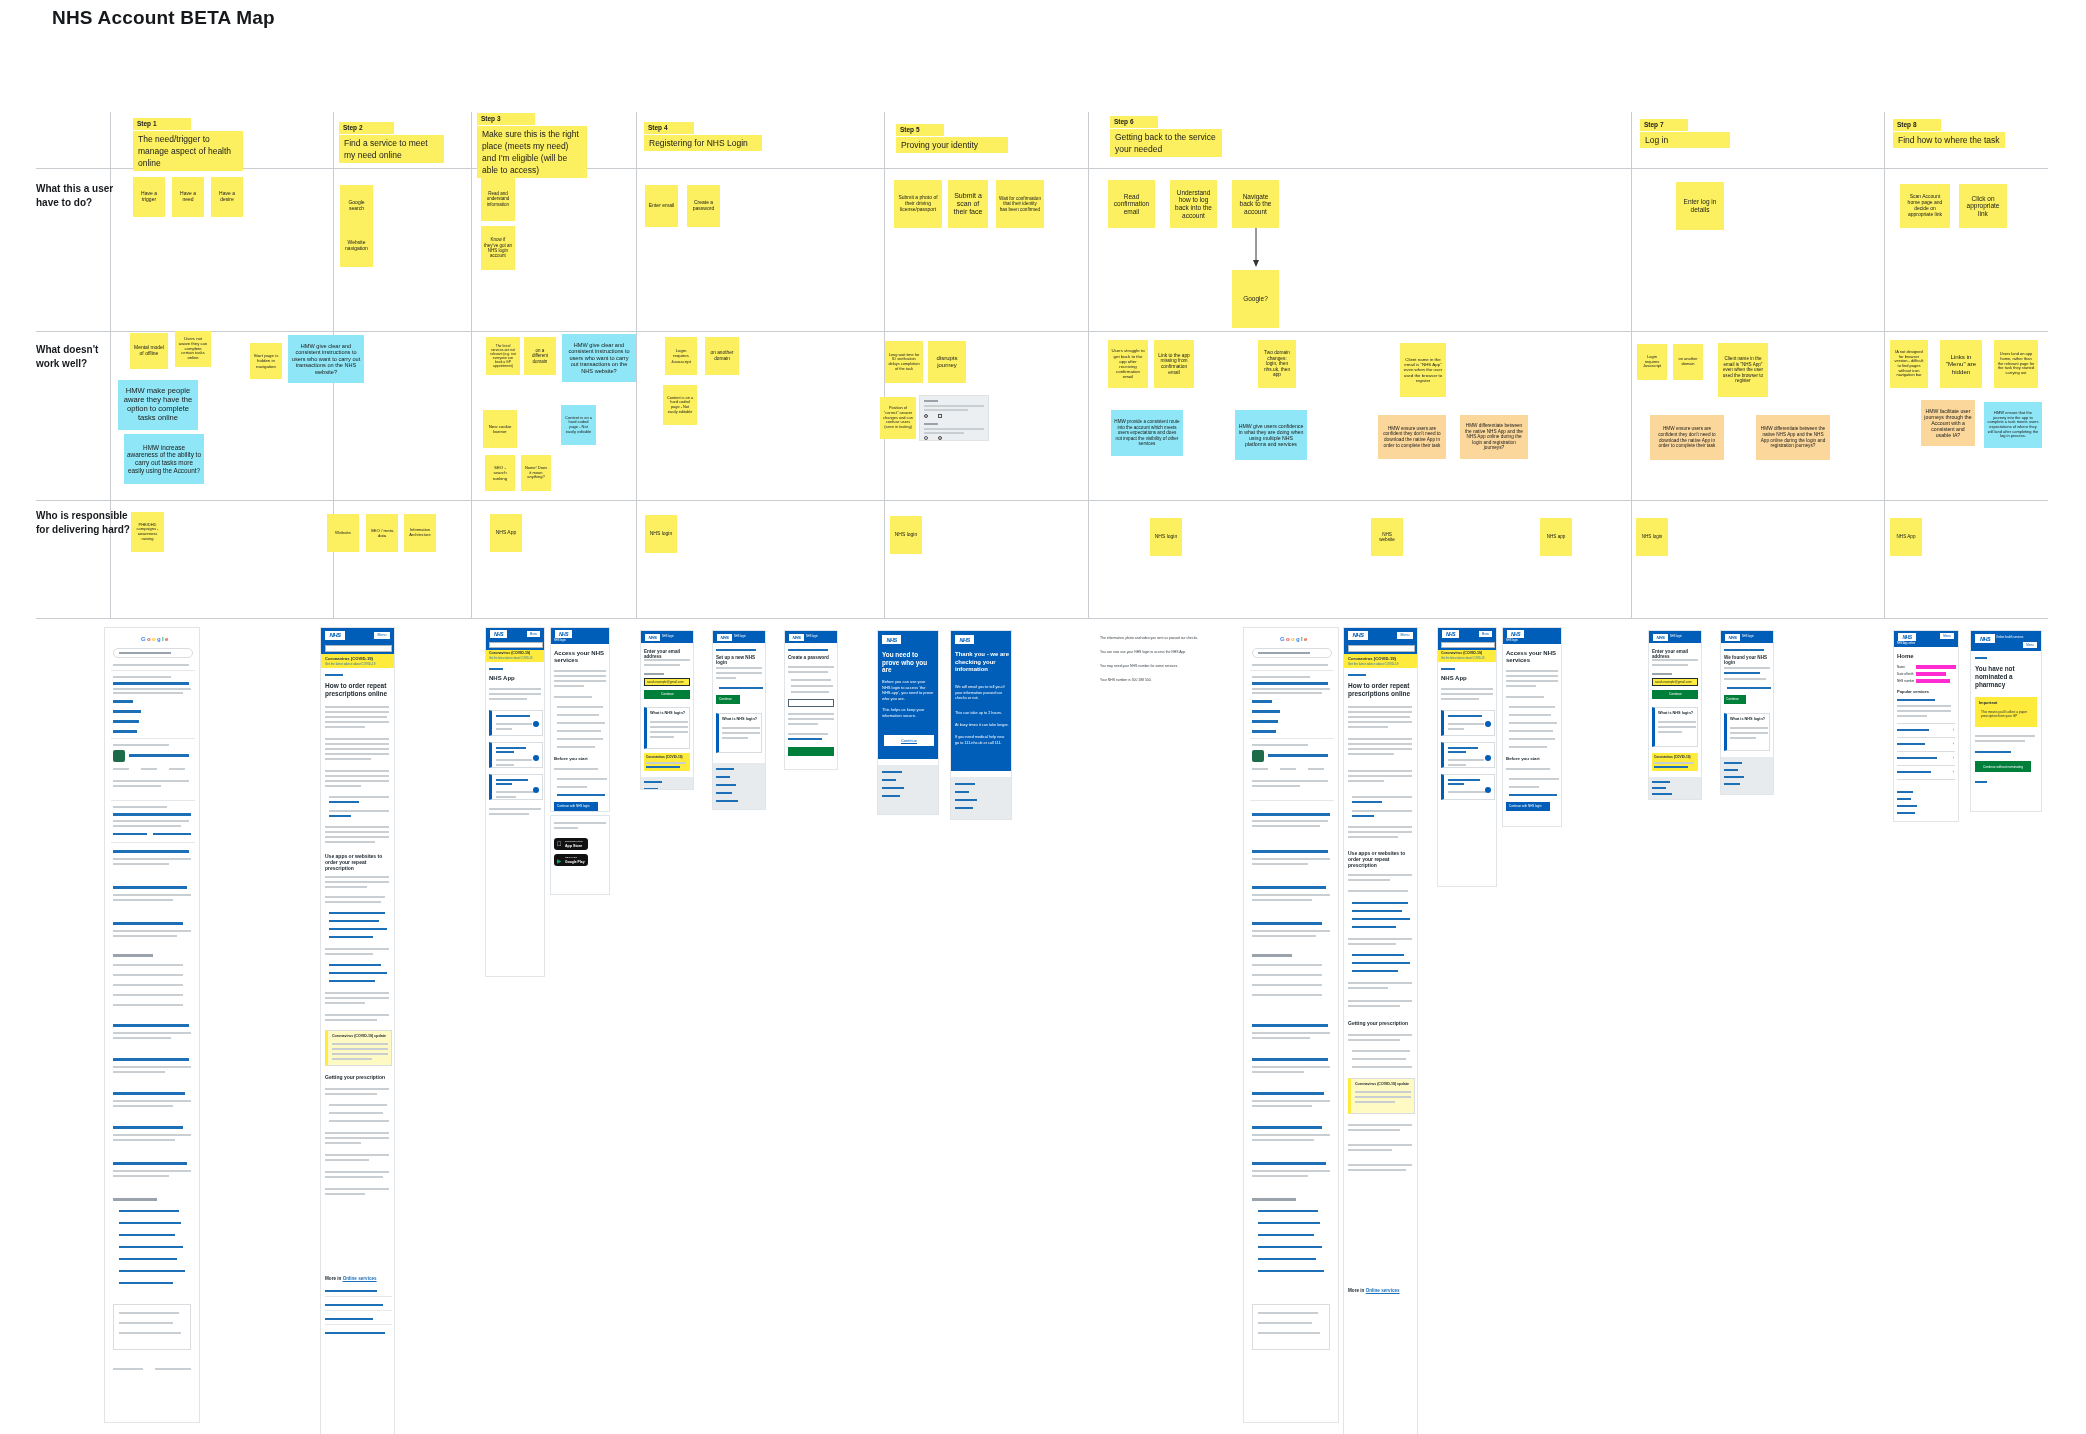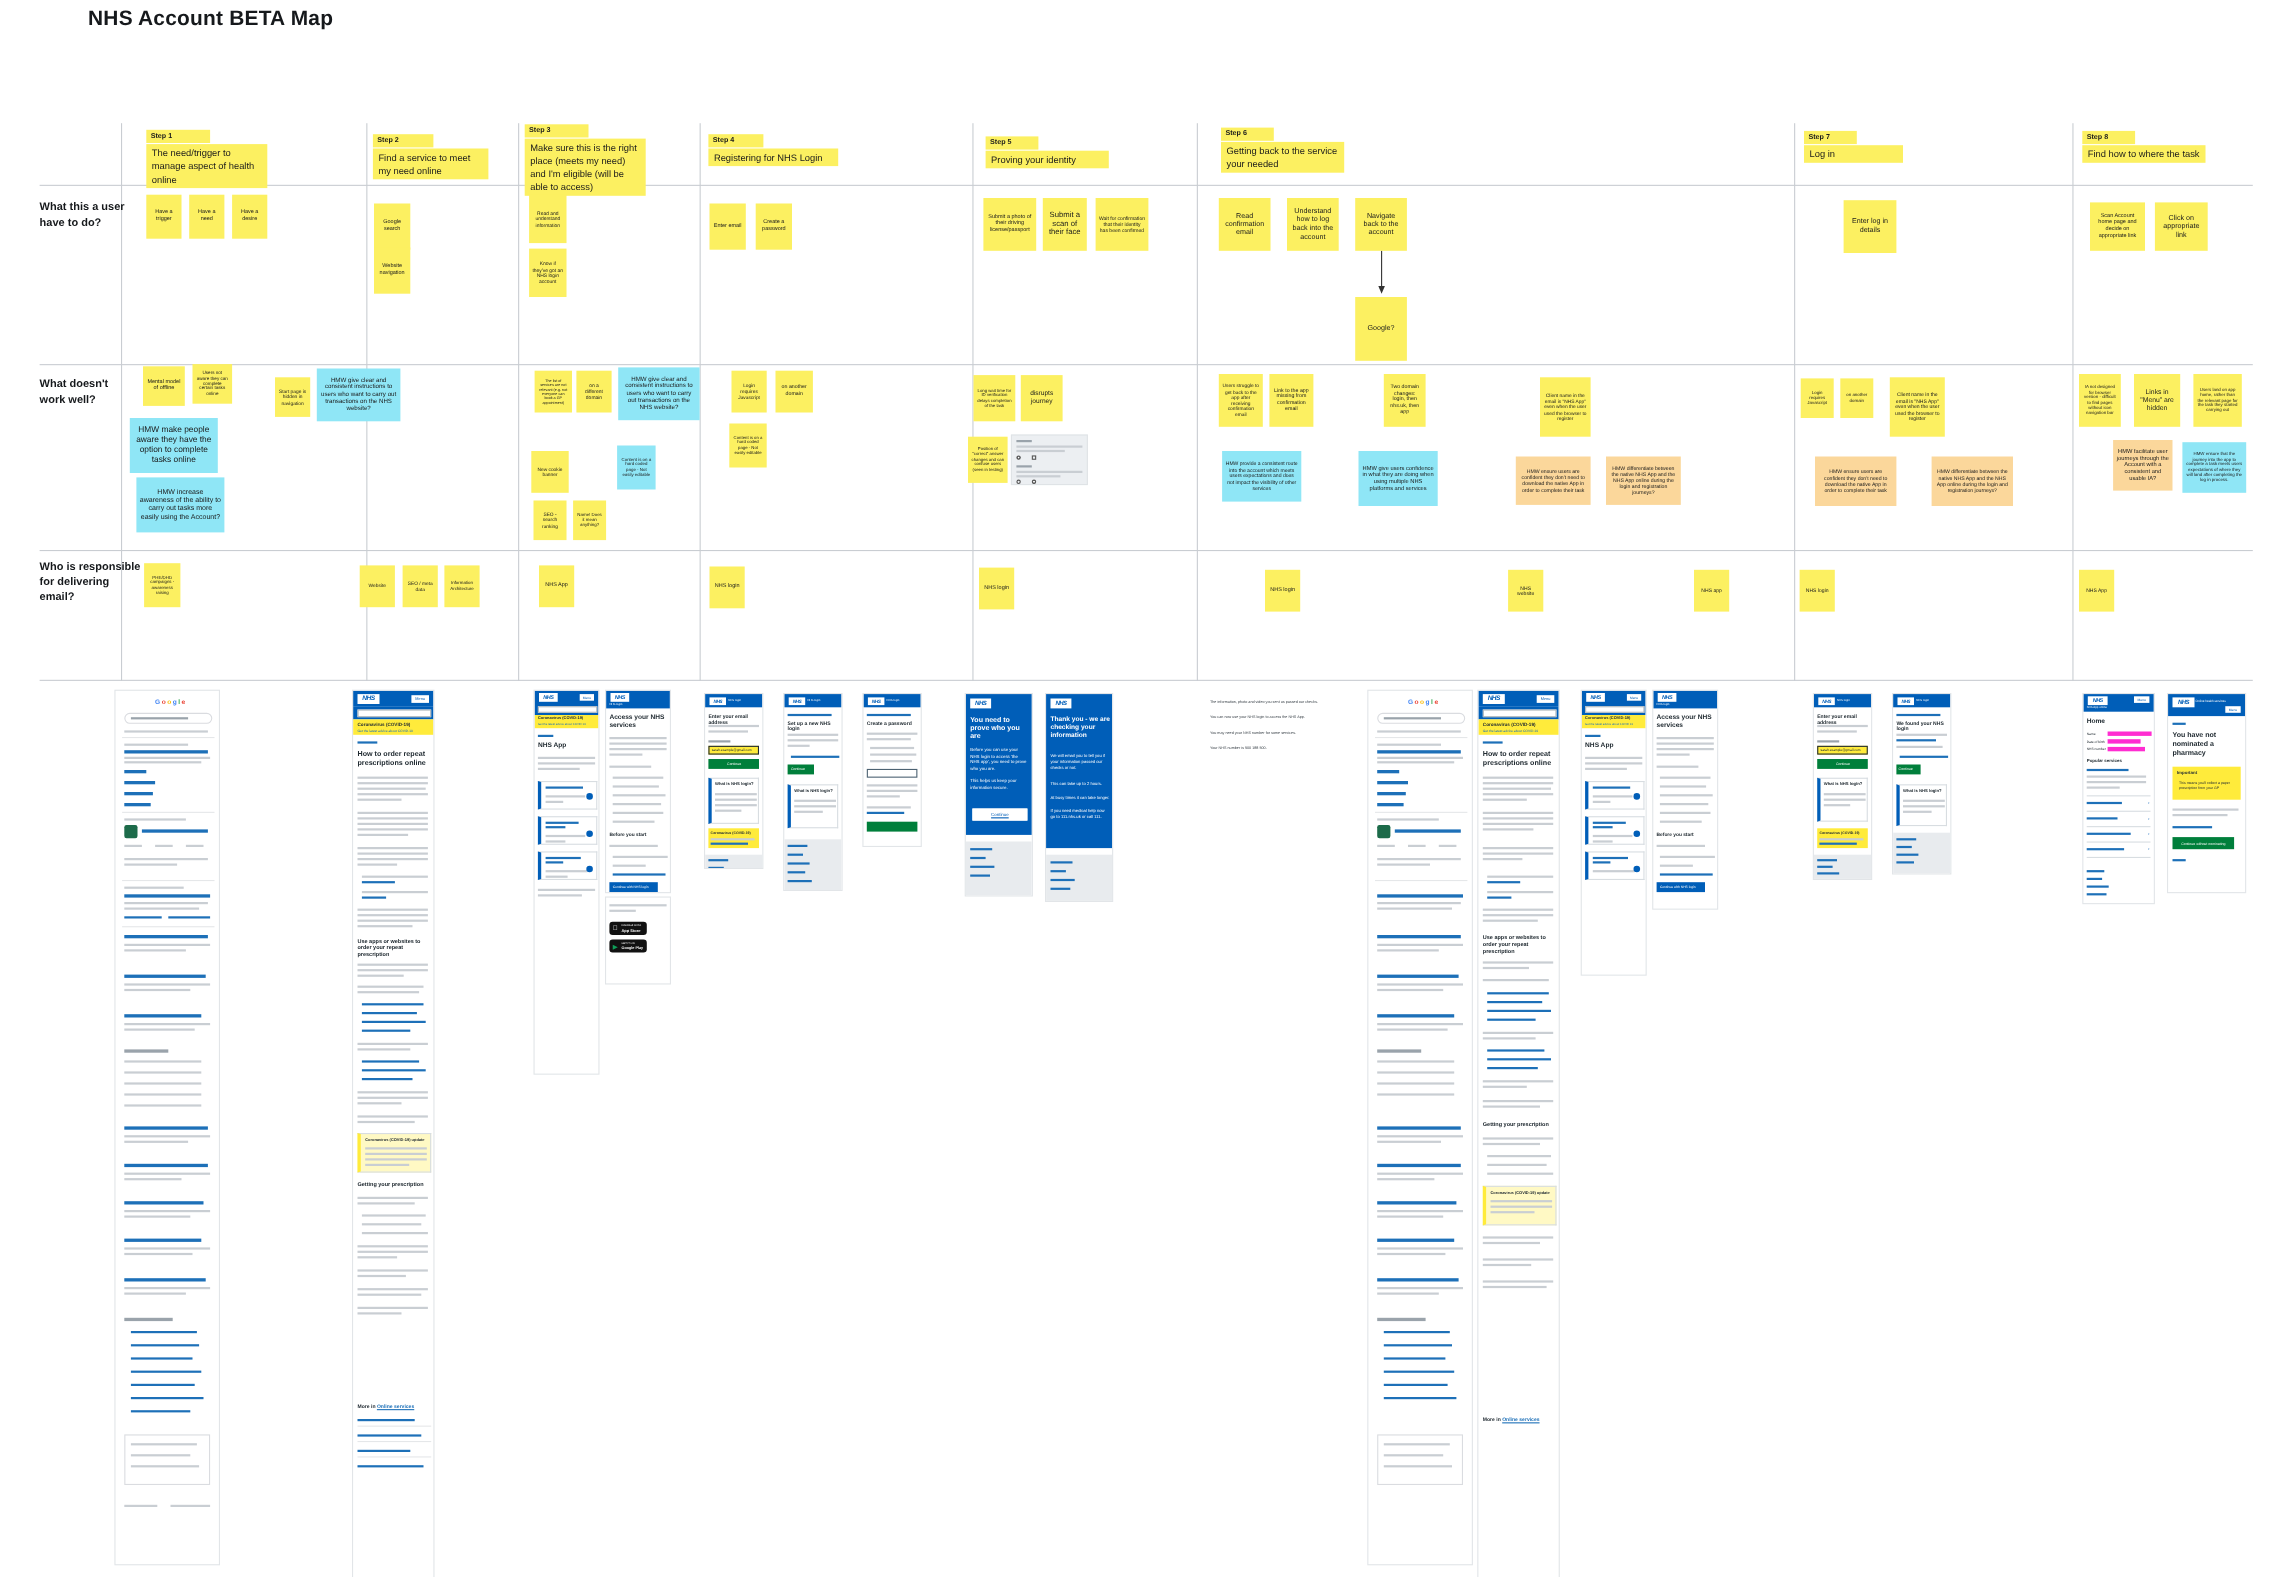--- a/index.html
+++ b/index.html
@@ -9,21 +9,21 @@
     background:#ffffff;
     font-family:"Liberation Sans", sans-serif;
     color:#12171d;
     overflow:hidden;
     position:relative;
   }
   .board { position:absolute; inset:0; }
 
   
   .board-title{
-    position:absolute; left:80px; top:7px;
+    position:absolute; left:52px; top:7px;
     font-size:19px; font-weight:bold; letter-spacing:.2px; color:#16191c;
   }
 
   
   .vline{ position:absolute; width:1px; background:#c9cdd2; }
   .hline{ position:absolute; height:1px; background:#c9cdd2; }
 
   .row-label{
     position:absolute; font-size:10px; font-weight:bold; line-height:1.35;
     color:#16191c; width:84px;
@@ -118,21 +118,21 @@
   <div class="vline" style="left:1631px; top:112px; height:507px;"></div>
   <div class="vline" style="left:1884px; top:112px; height:507px;"></div>
 
   <div class="hline" style="left:36px; top:168px;  width:2012px;"></div>
   <div class="hline" style="left:36px; top:331px;  width:2012px;"></div>
   <div class="hline" style="left:36px; top:500px;  width:2012px;"></div>
   <div class="hline" style="left:36px; top:618px;  width:2012px;"></div>
 
   <div class="row-label" style="left:36px; top:182px;">What this a user have to do?</div>
   <div class="row-label" style="left:36px; top:343px;">What doesn't work well?</div>
-  <div class="row-label" style="left:36px; top:509px; width:96px;">Who is responsible for delivering email?</div>
+  <div class="row-label" style="left:36px; top:509px; width:96px;">Who is responsible for delivering hard?</div>
 
   <div class="steplabel" style="left:133px; top:118px; width:58px;">Step 1</div>
   <div class="steptitle" style="left:133px; top:131px; width:110px;">The need/trigger to manage aspect of health online</div>
 
   <div class="steplabel" style="left:339px; top:122px; width:55px;">Step 2</div>
   <div class="steptitle" style="left:339px; top:135px; width:105px;">Find a service to meet my need online</div>
 
   <div class="steplabel" style="left:477px; top:113px; width:58px;">Step 3</div>
   <div class="steptitle" style="left:477px; top:126px; width:110px;">Make sure this is the right place (meets my need) and I'm eligible (will be able to access)</div>
 

